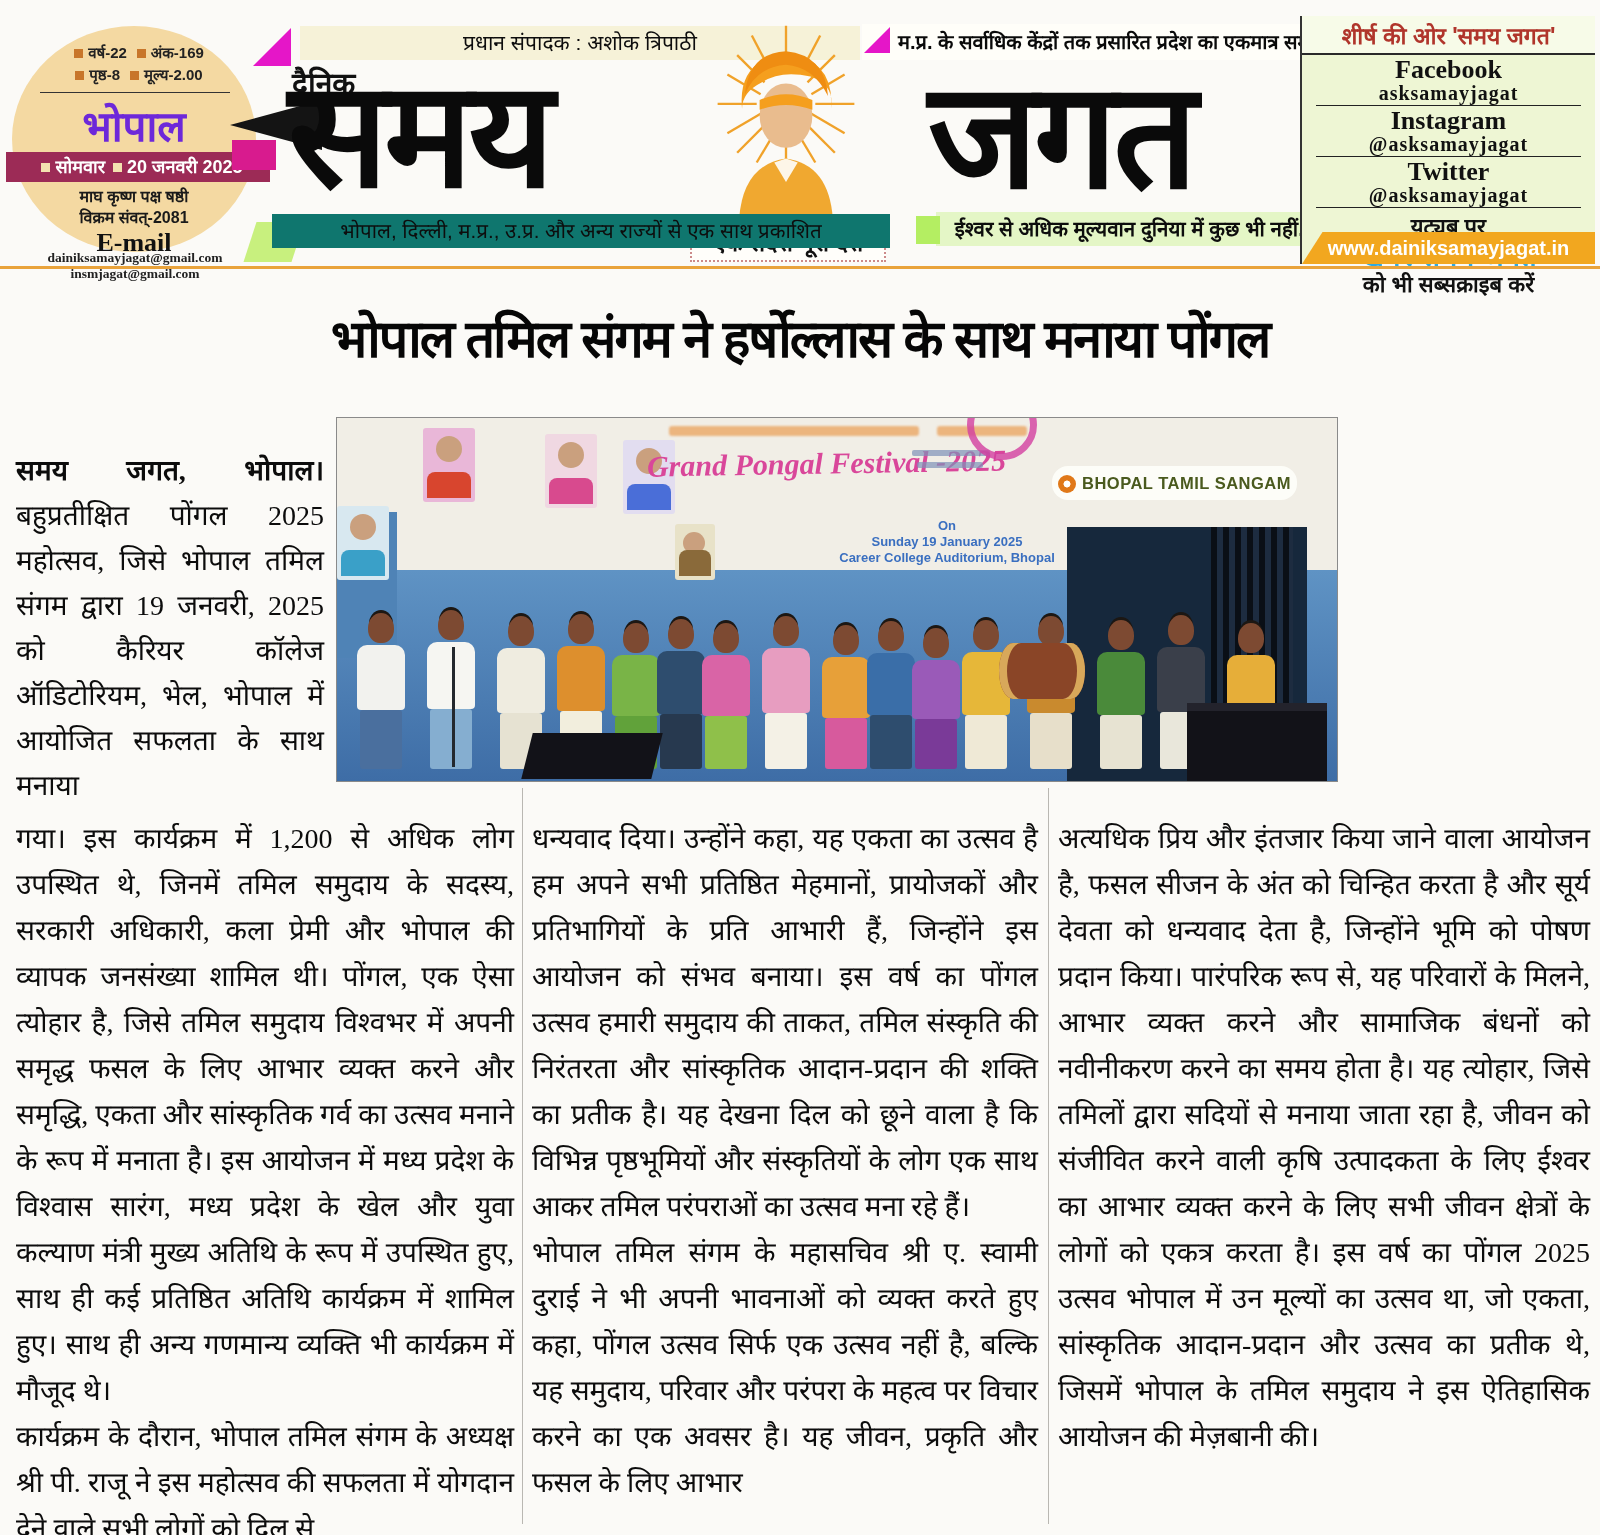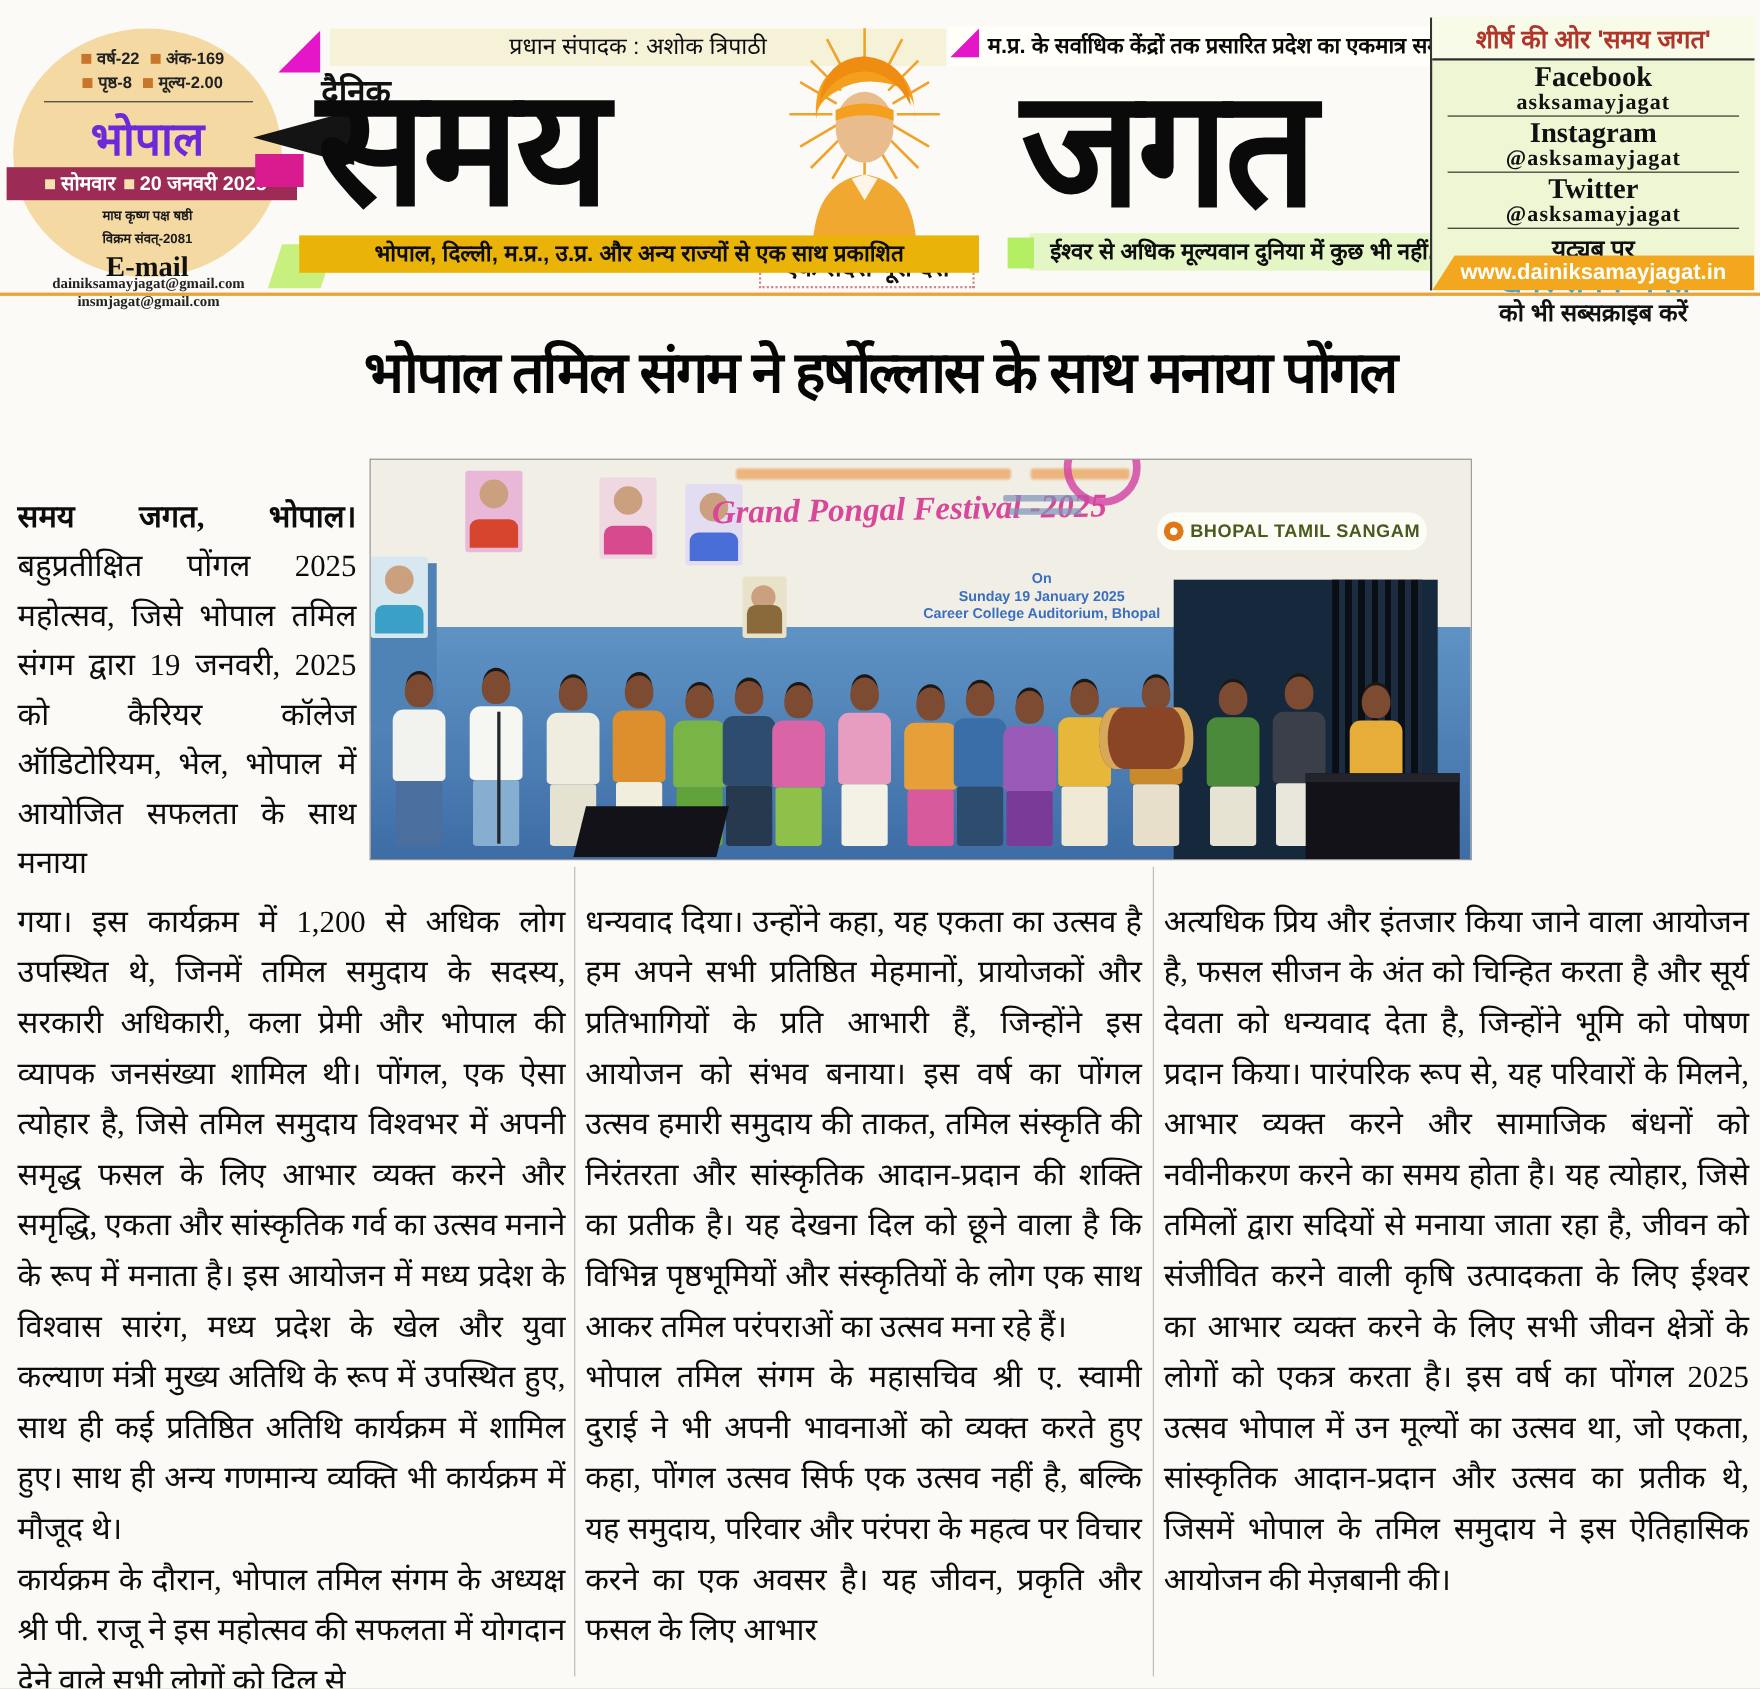--- a/index.html
+++ b/index.html
@@ -8,37 +8,37 @@
   
   .oval{position:absolute;left:12px;top:26px;width:244px;height:226px;background:#f4d9a2;border-radius:50%;}
   .info-lines{position:absolute;left:14px;top:40px;width:240px;text-align:center;font-size:15px;font-weight:bold;color:#222;}
   .info-lines .row{margin:2px 0;}
   .sq{display:inline-block;width:9px;height:9px;background:#c8762a;margin:0 5px 0 10px;}
   .info-rule{position:absolute;left:40px;top:92px;width:190px;border-top:1.5px solid #333;}
   .city{position:absolute;left:14px;top:96px;width:240px;text-align:center;font-size:42px;font-weight:900;color:#6d28d9;}
   .datebar{position:absolute;left:6px;top:152px;width:264px;height:30px;background:#9c2b56;color:#fff;
            font-size:18px;font-weight:bold;text-align:center;line-height:30px;}
   .sqw{display:inline-block;width:9px;height:9px;background:#f3e2b0;margin:0 5px 0 8px;vertical-align:1px;}
-  .panchang{position:absolute;left:14px;top:186px;width:240px;text-align:center;font-size:12px;font-weight:bold;line-height:21px;color:#1a1a1a;}
+  .panchang{position:absolute;left:14px;top:186px;width:240px;text-align:center;font-size:16px;font-weight:bold;line-height:21px;color:#1a1a1a;}
   .email-label{position:absolute;left:14px;top:228px;width:240px;text-align:center;font-family:"Liberation Serif",serif;font-size:26px;font-weight:bold;}
   .emails{position:absolute;left:0px;top:250px;width:270px;text-align:center;font-family:"Liberation Serif",serif;font-size:13.5px;font-weight:bold;line-height:16px;color:#222;}
   .tri-a{position:absolute;left:253px;top:28px;width:0;height:0;border-bottom:38px solid #e516c8;border-left:38px solid transparent;}
   .wedge{position:absolute;left:230px;top:100px;width:0;height:0;border-top:25px solid transparent;border-bottom:25px solid transparent;border-right:92px solid #141414;}
   .wedge-pink{position:absolute;left:232px;top:140px;width:44px;height:30px;background:#d81b8e;}
   .green-skew{position:absolute;left:250px;top:222px;width:48px;height:40px;background:#c8f07e;transform:skewX(-18deg);}
   .editor-strip{position:absolute;left:300px;top:26px;width:560px;height:34px;background:#f6f2d8;
                 font-size:21px;font-weight:normal;text-align:center;line-height:34px;color:#0d0d0d;}
   .daily{position:absolute;left:292px;top:62px;font-size:30px;font-weight:900;}
   .title-left{position:absolute;left:288px;top:56px;width:420px;font-size:148px;font-weight:900;line-height:160px;color:#0a0a0a;letter-spacing:-4px;font-family:Liberation Serif, serif;}
   .title-right{position:absolute;left:928px;top:56px;width:400px;font-size:148px;font-weight:900;line-height:160px;color:#0a0a0a;letter-spacing:-4px;}
   .emblem{position:absolute;left:688px;top:16px;width:196px;height:210px;}
   .motto-box{position:absolute;left:690px;top:224px;width:192px;height:34px;background:#fffefa;border:2px dotted #cc8a8a;
              font-size:23px;font-weight:bold;text-align:center;line-height:34px;}
-  .tagline{position:absolute;left:272px;top:214px;width:618px;height:34px;background:#eab308;
-           font-size:20.5px;font-weight:bold;text-align:center;line-height:34px;color:#0d0d0d;}
+  .tagline{position:absolute;left:272px;top:214px;width:618px;height:34px;background:#0f766e;
+           font-size:20.5px;font-weight:normal;text-align:center;line-height:34px;color:#0d0d0d;}
   .topright-strip{position:absolute;left:862px;top:24px;width:472px;height:36px;background:#fffef9;
                   font-size:20px;font-weight:bold;line-height:36px;white-space:nowrap;color:#0a0a0a;}
   .tri-inline{display:inline-block;width:0;height:0;border-bottom:26px solid #e516c8;border-left:26px solid transparent;margin:0 8px 0 2px;vertical-align:-4px;}
   .slogan-right{position:absolute;left:936px;top:212px;width:398px;height:34px;background:#e4f6c6;
                 font-size:20.5px;font-weight:bold;text-align:center;line-height:34px;color:#0d0d0d;}
   .greensq{position:absolute;left:-20px;top:4px;width:24px;height:28px;background:#b4ee62;}
   .social{position:absolute;left:1300px;top:16px;width:293px;height:248px;background:#eef6d4;border-left:2px solid #333;}
   .social .hdr{font-size:23px;font-weight:900;color:#b0352b;text-align:center;padding:3px 11px 2px;border-bottom:2px solid #2a2a2a;background:#f7fbe8;}
   .social .net{font-family:"Liberation Serif",serif;font-size:26px;font-weight:bold;text-align:center;line-height:27px;margin-top:1px;}
   .social .handle{font-family:"Liberation Serif",serif;font-size:20px;font-weight:bold;text-align:center;line-height:20px;letter-spacing:1px;}

